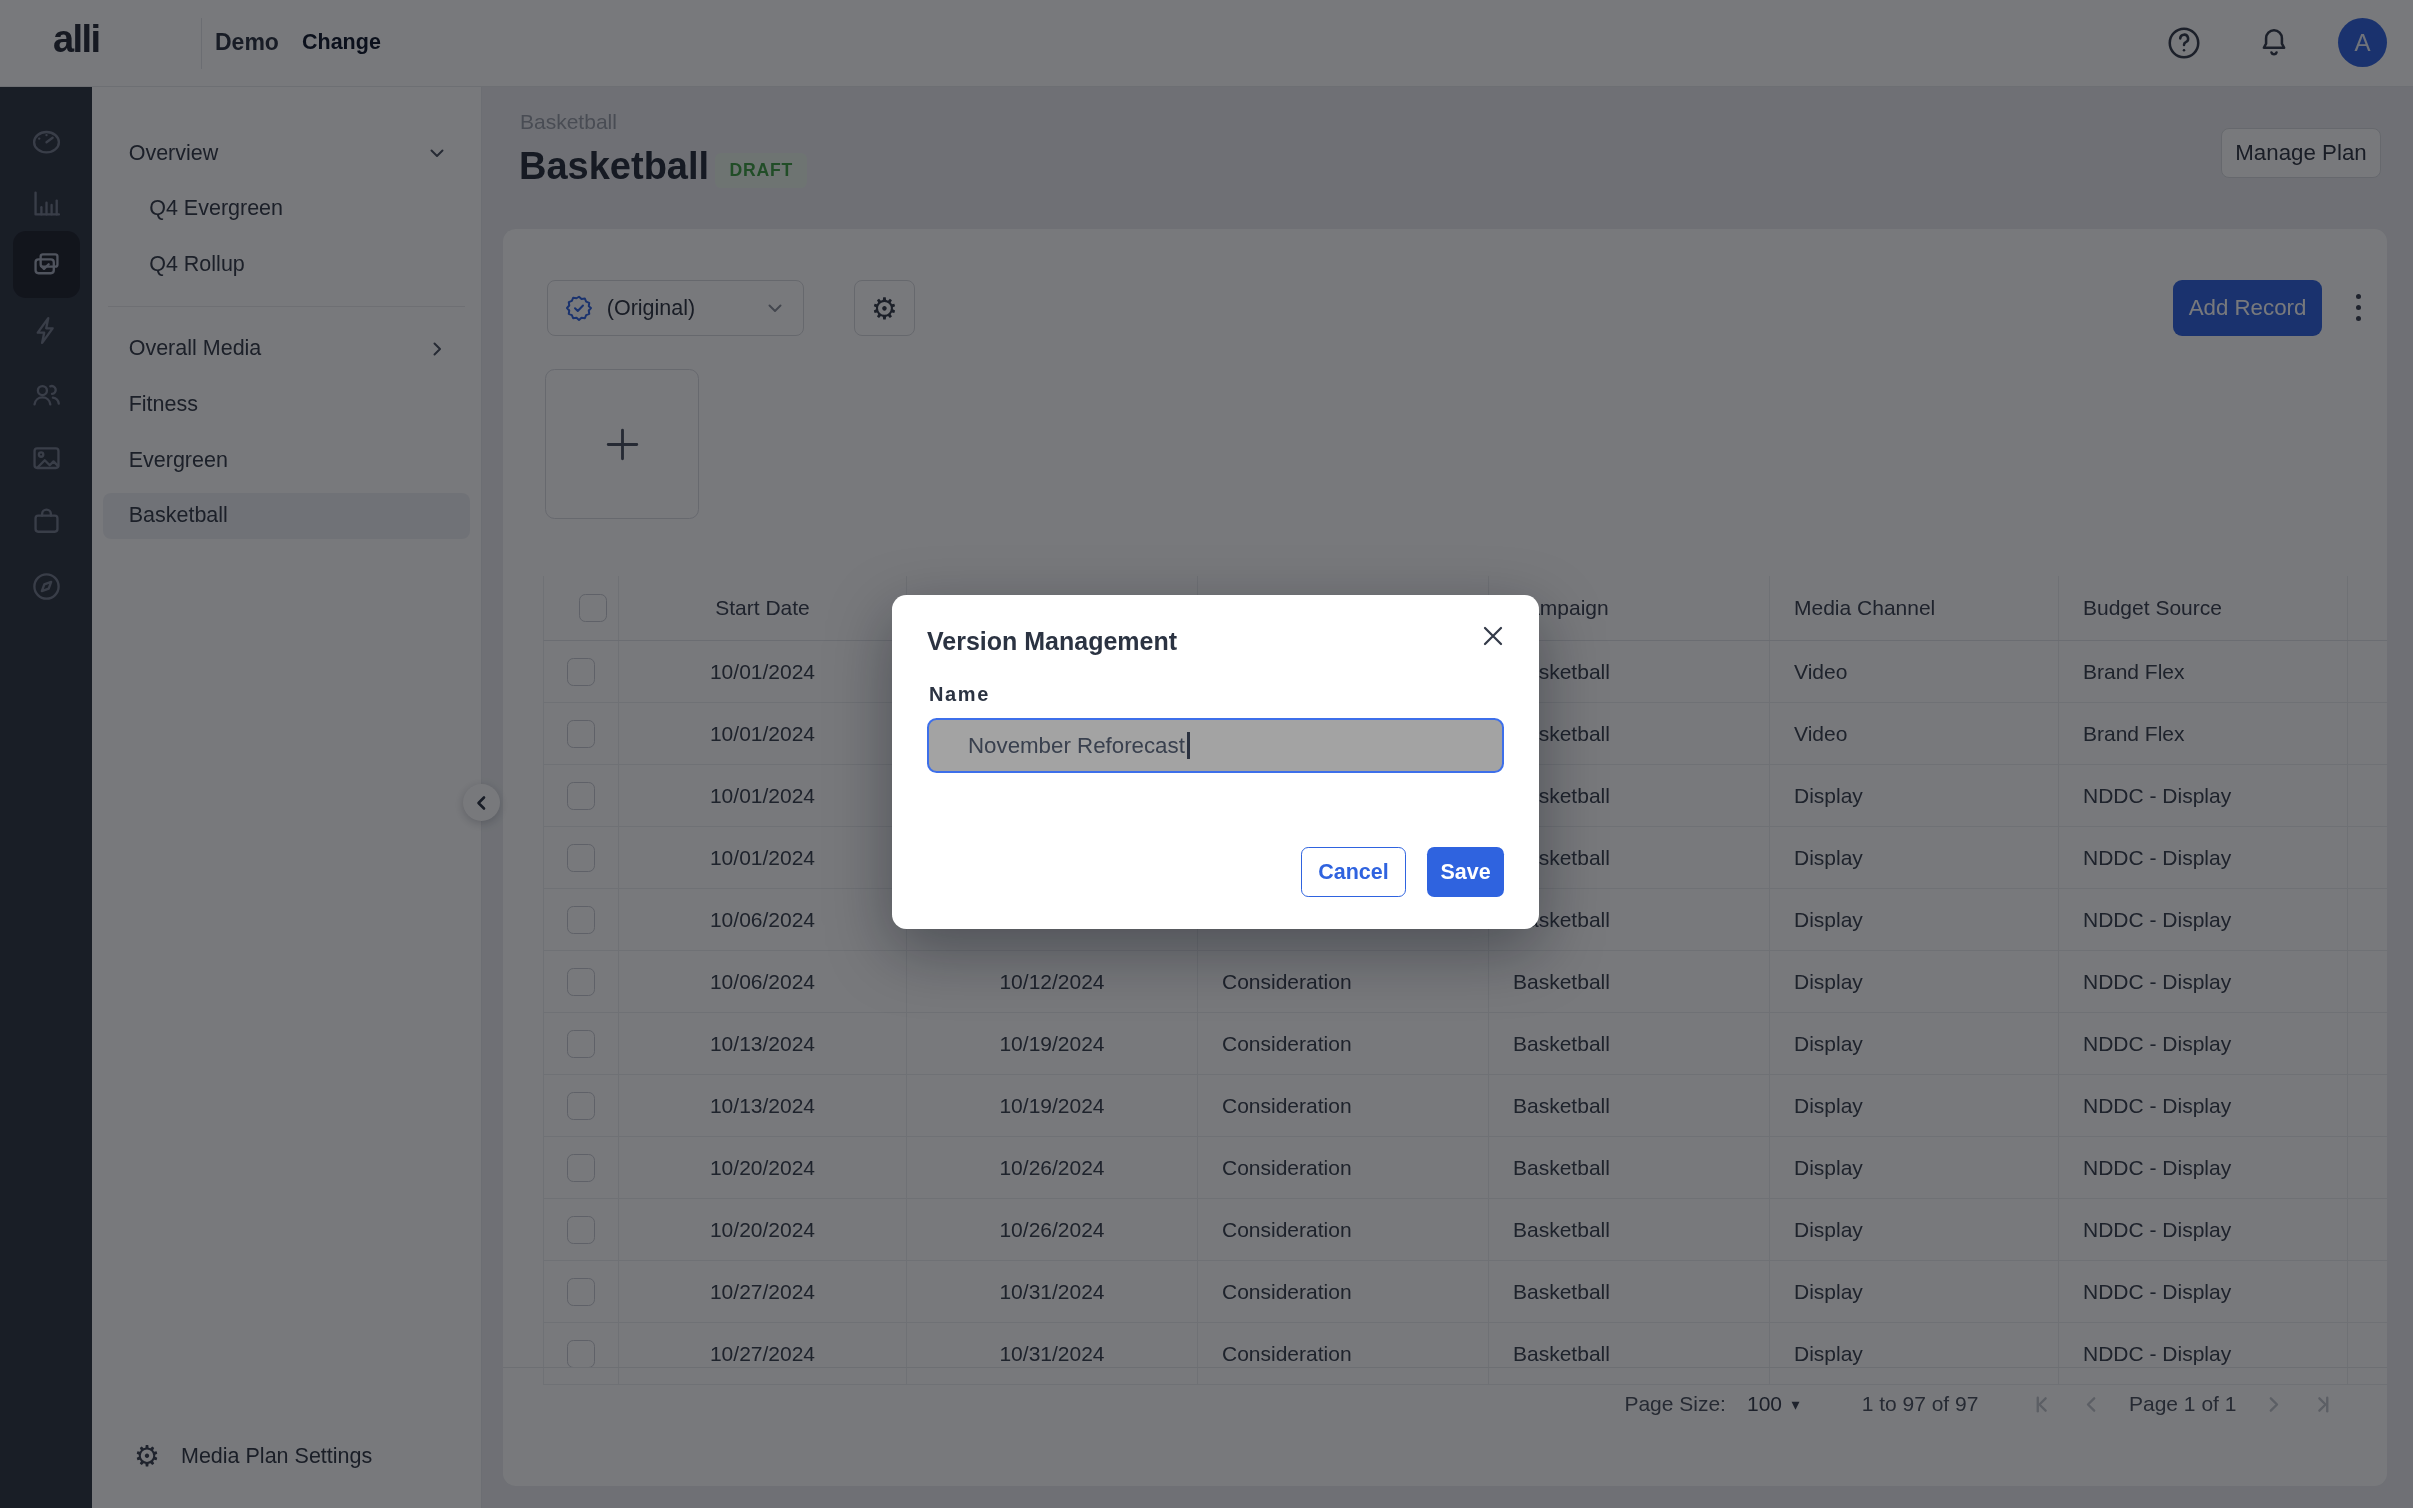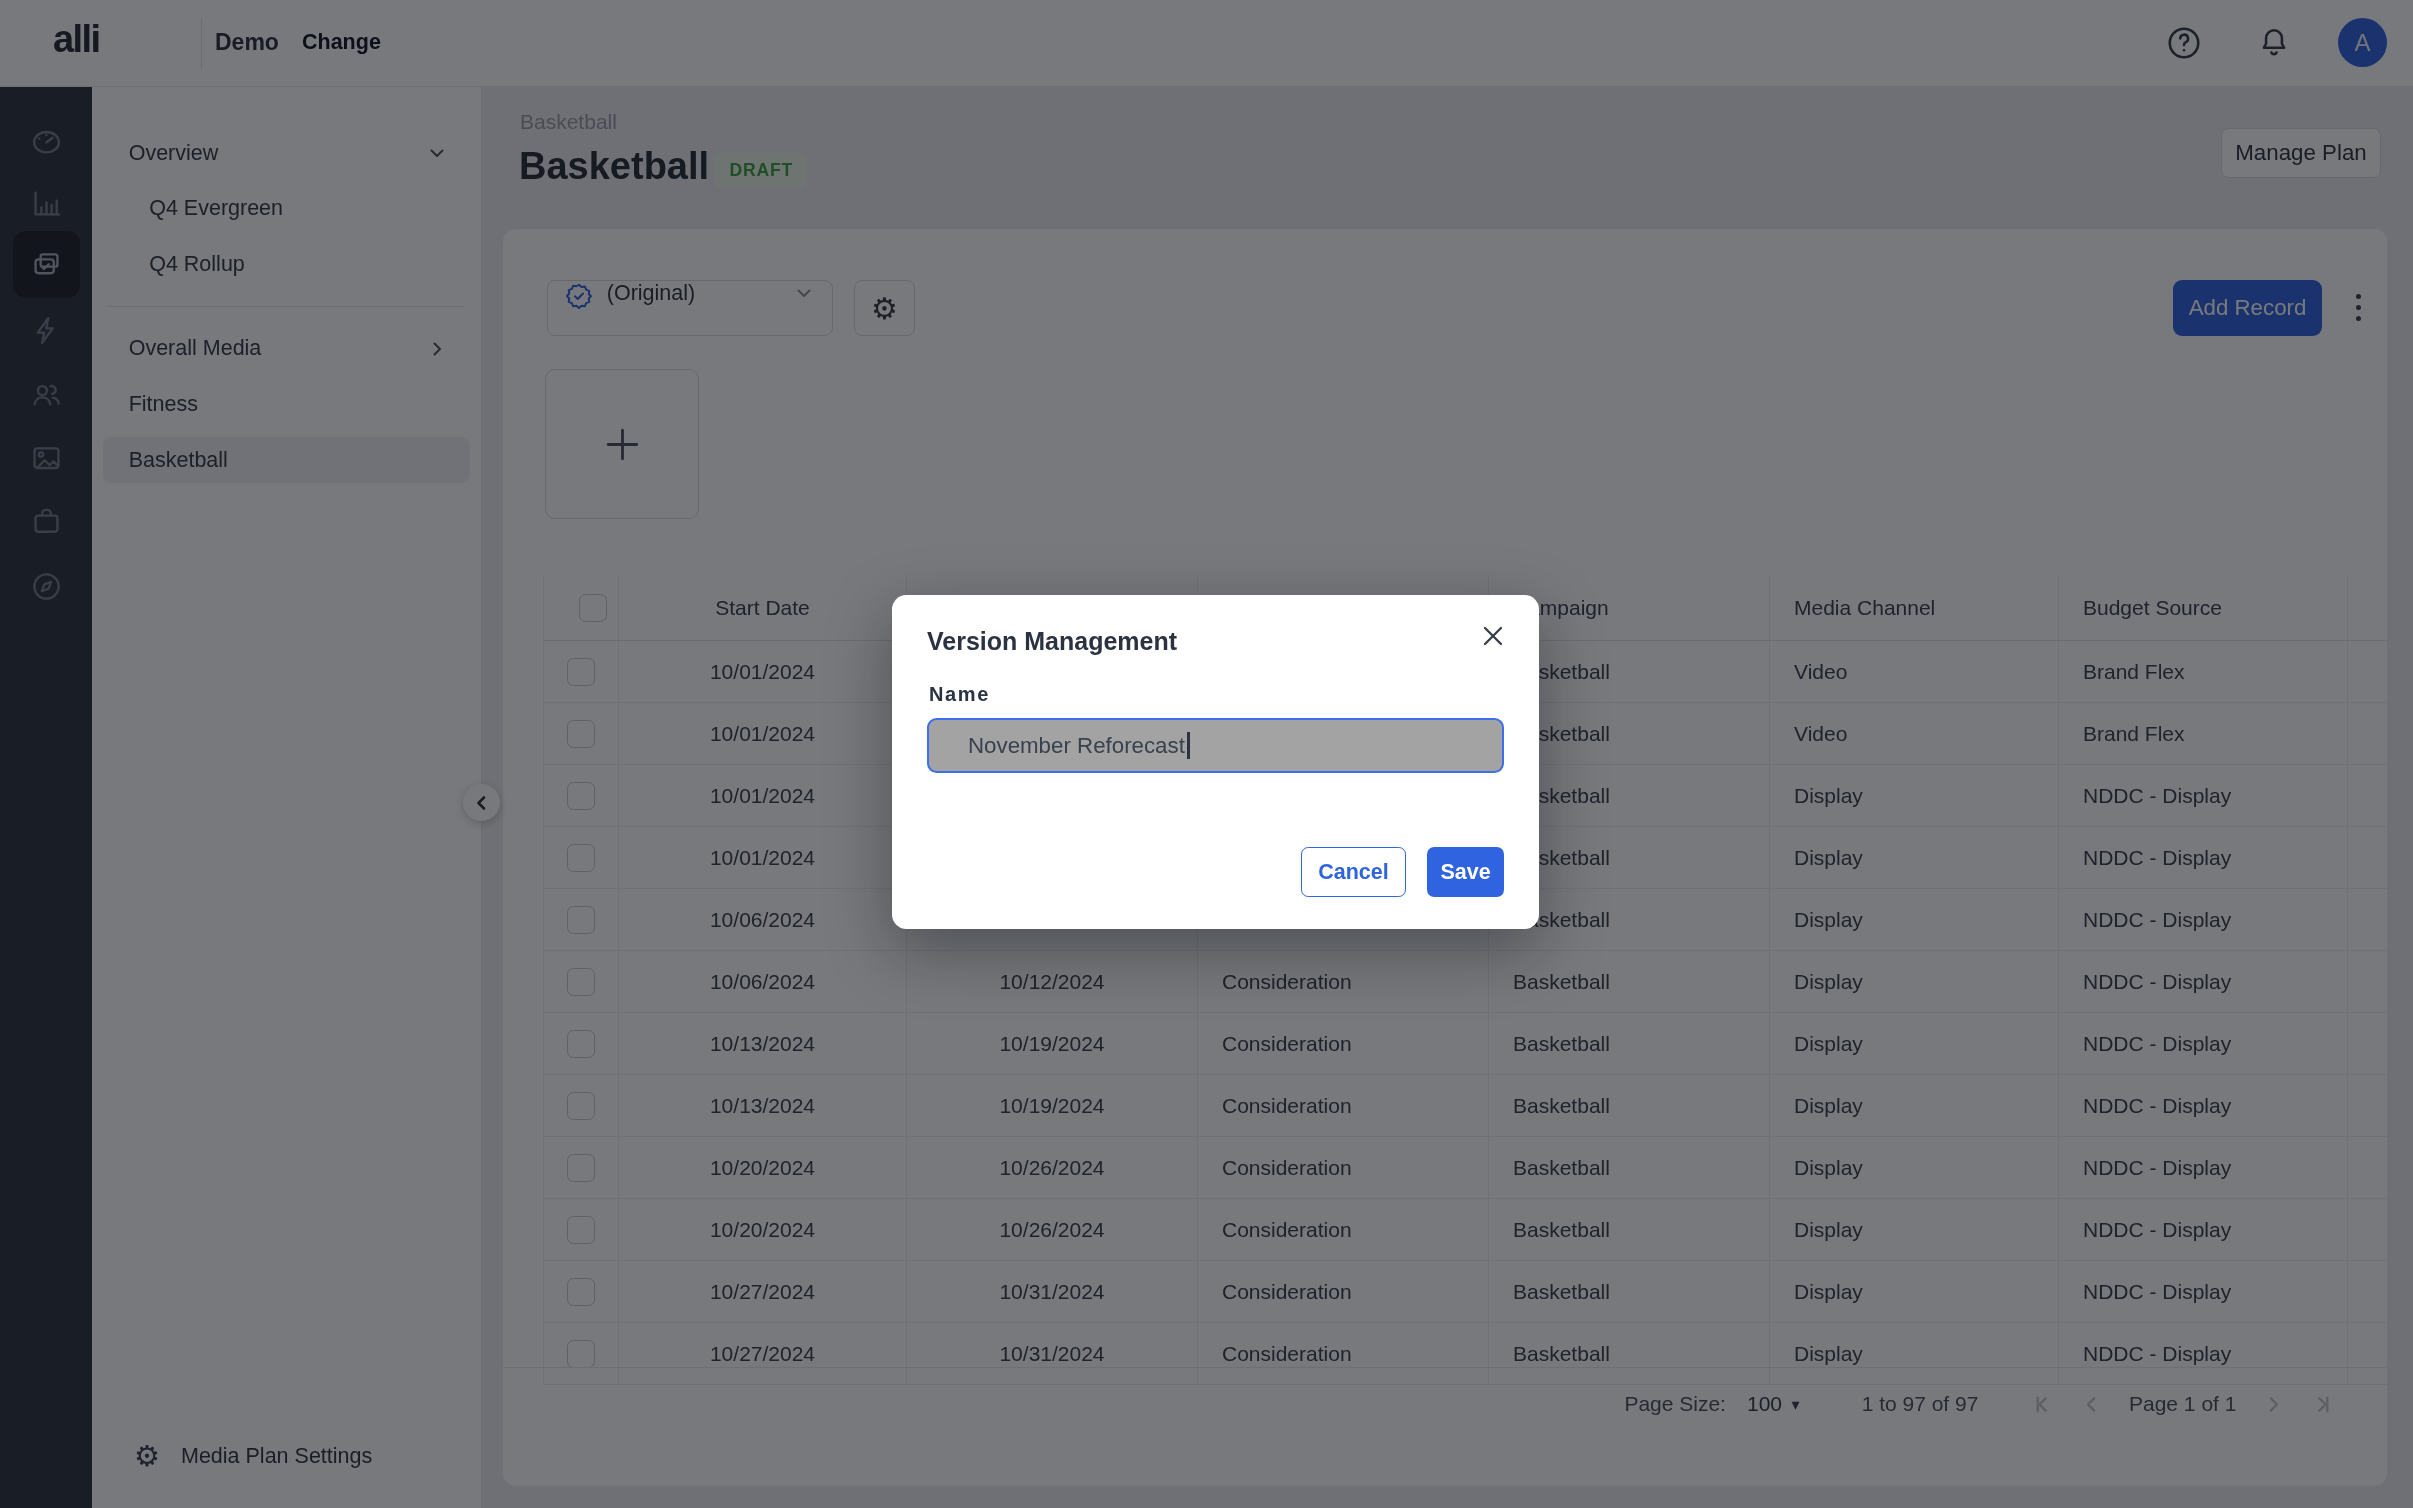--- a/index.html
+++ b/index.html
@@ -49,22 +49,22 @@
   .breadcrumb{position:absolute;left:520px;top:110px;font-size:21px;color:#989CA6;z-index:1}
   .page-title{position:absolute;left:519px;top:145px;font-size:38px;font-weight:700;color:#262D3A;z-index:1}
   .badge{position:absolute;left:715px;top:153px;height:35px;padding:0 14.4px;border-radius:6.4px;
          background:#E8F4E9;color:#3F9D44;font-size:17.6px;font-weight:700;letter-spacing:0.8px;z-index:1}
   .manage-btn{position:absolute;left:2221px;top:128px;width:160px;height:50px;background:#FFFFFF;
               border:0.8px solid #D8DADE;border-radius:8px;font-size:22.3px;font-weight:500;color:#2E3440;z-index:1;cursor:pointer}
 
   
   .card{position:absolute;left:503px;top:229px;width:1884px;height:1257px;background:#FFFFFF;
         border-radius:12.8px;z-index:1}
-  .version-select{position:absolute;left:44px;top:51px;width:286px;height:56px;border:0.8px solid #D8DADE;
-                  border-radius:8px;display:flex;align-items:flex-start;padding:0 16px;box-sizing:border-box;
+  .version-select{position:absolute;left:44px;top:51px;width:257px;height:56px;border:0.8px solid #D8DADE;
+                  border-radius:8px;display:flex;align-items:center;padding:8px 16px;box-sizing:border-box;
                   background:#fff;cursor:pointer}
   .version-select .vlabel{font-size:21.5px;color:#2E3440;margin-left:12.8px}
   .version-select .chev{margin-left:auto;color:#8A8F9A}
   .gear-btn{position:absolute;left:351px;top:51px;width:61px;height:56px;border:0.8px solid #D8DADE;
             border-radius:8px;font-size:30px;color:#333A47;cursor:pointer;background:#fff}
   .add-record{position:absolute;left:1670px;top:51px;width:149px;height:56px;background:#2F63DF;
               border-radius:9px;color:#FFFFFF;font-size:22.3px;font-weight:500;cursor:pointer;border:none}
   .kebab{position:absolute;left:1842px;top:54px;width:27px;height:49px;display:flex;flex-direction:column;
          align-items:center;justify-content:center;gap:5.6px;cursor:pointer}
   .kebab i{width:5.6px;height:5.6px;border-radius:50%;background:#3A4150}
@@ -232,20 +232,23 @@
         <span>Overall Media</span>
         <span class="chev">
           <svg viewBox="0 0 24 24" width="24" height="24" fill="none" stroke="currentColor" stroke-width="2" stroke-linecap="round" stroke-linejoin="round">
             <path d="M9.5 6.5L15 12l-5.5 5.5"></path>
           </svg>
         </span>
       </div>
       <div class="snav item">
         <span>Fitness</span>
       </div>
+      <div class="snav item">
+        <span>Evergreen</span>
+      </div>
       <div class="snav item selected">
         <span>Basketball</span>
       </div>
     </div>
   <div class="settings-row">
     <span class="gear-glyph">⚙</span>
     <span>Media Plan Settings</span>
   </div>
 </div>
 <div class="collapse-btn center">

